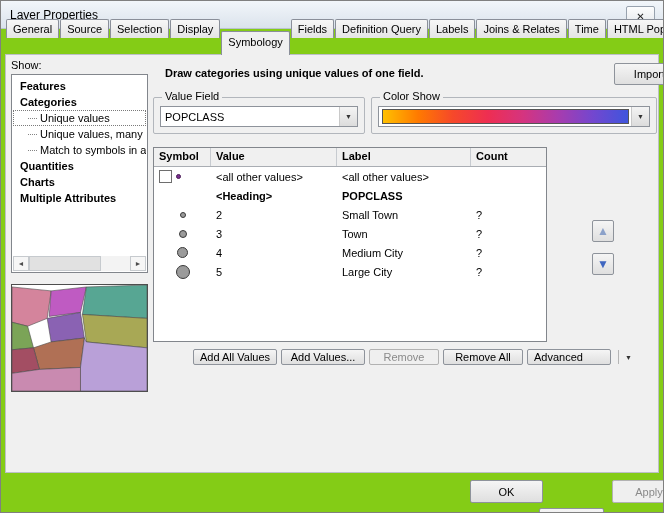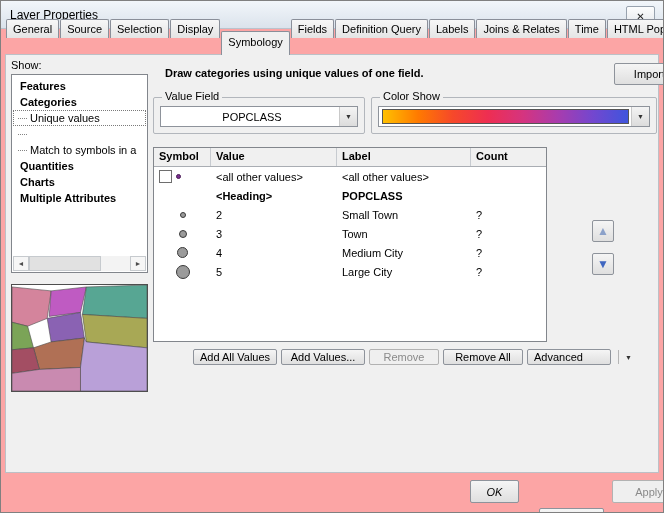--- a/index.html
+++ b/index.html
@@ -1,57 +1,57 @@
 <!DOCTYPE html>
 <html><head>
 <meta charset="utf-8">
 <style>
   html,body{margin:0;padding:0;}
   body{font-family:"Liberation Sans",sans-serif;font-size:11px;color:#000;background:#fff;}
-  .dialog{position:relative;width:664px;height:513px;background:#fca5a5;border:1px solid #808080;box-sizing:border-box;overflow:hidden;}
+  .dialog{position:relative;width:664px;height:513px;background:#84cc16;border:1px solid #808080;box-sizing:border-box;overflow:hidden;}
 
   
   .titlebar{position:absolute;top:0;left:0;right:0;height:28px;background:linear-gradient(#f2f6fa,#dbe3ec);border-bottom:1px solid #b9c3cd;display:flex;align-items:center;padding:0 9px;box-sizing:border-box;font-size:12px;}
   .close-btn{position:absolute;right:8px;top:5px;width:27px;height:18px;background:linear-gradient(#fdfdfd,#e3e7eb);border:1px solid #98a2ae;border-radius:2px;display:flex;align-items:center;justify-content:center;font-size:10px;color:#222;cursor:default;}
 
   
   .tab-strip{position:absolute;top:31px;left:5px;height:23px;display:flex;align-items:flex-end;z-index:3;white-space:nowrap;}
   .tab{height:18px;line-height:18px;margin-bottom:17px;padding:0 6px;border:1px solid #8a8f99;border-bottom:none;border-radius:2px 2px 0 0;background:linear-gradient(#f7f7f7,#e4e4e4);margin-right:1px;}
   .tab.active{height:23px;line-height:21px;margin-bottom:0;background:#f0f0f0;font-weight:normal;}
 
   .page-frame{position:absolute;top:53px;left:4px;width:654px;height:419px;border:1px solid #bcc0c6;background:#f0f0f0;box-sizing:border-box;z-index:1;}
 
   .show-label{position:absolute;top:58px;left:10px;z-index:2;}
 
   
   .tree-panel{position:absolute;top:73px;left:10px;width:137px;height:199px;background:#fff;border:1px solid #82868c;box-sizing:border-box;z-index:2;}
   .tree-items{position:absolute;top:1px;left:1px;right:1px;bottom:16px;overflow:hidden;padding-top:2px;}
   .tree-item{height:16px;line-height:16px;display:flex;align-items:center;padding-left:7px;white-space:nowrap;}
   .tree-item.bold{font-weight:bold;}
-  .tree-item.child{padding-left:5px;}
+  .tree-item.child{padding-left:15px;}
   .tree-item.selected{outline:1px dotted #7a7a7a;outline-offset:-1px;}
   .twig{width:9px;border-top:1px dotted #848484;margin-right:3px;flex:none;}
   .hscroll{position:absolute;left:1px;right:1px;bottom:1px;height:15px;background:#f3f3f3;display:flex;z-index:2;}
   .scroll-arrow{width:16px;height:15px;background:#f6f6f6;border:1px solid #c6cace;box-sizing:border-box;display:flex;align-items:center;justify-content:center;font-size:7px;color:#4e4e4e;}
   .scroll-thumb{width:72px;height:15px;background:#e1e1e1;border:1px solid #c6cace;box-sizing:border-box;}
   .scroll-track{flex:1;}
 
   
   .map-preview{position:absolute;top:283px;left:10px;width:137px;height:108px;background:#fff;border:1px solid #4e4e4e;box-sizing:border-box;z-index:2;}
   .map-preview svg{display:block;width:100%;height:100%;}
 
   
   .desc{position:absolute;top:66px;left:164px;font-weight:bold;z-index:2;}
   .btn{display:flex;align-items:center;justify-content:center;background:linear-gradient(#f5f5f5,#dfdfdf);border:1px solid #8e939b;border-radius:2px;box-sizing:border-box;cursor:default;z-index:2;margin-left:40px;}
   .btn.disabled{color:#8a8a8a;background:#efefef;border-color:#b2b2b2;}
   .import-btn{position:absolute;top:62px;left:573px;width:80px;height:22px;}
 
   .group{position:absolute;border:1px solid #b2b6bc;border-radius:2px;box-sizing:border-box;z-index:2;}
   .group-label{position:absolute;top:-8px;left:8px;background:#f0f0f0;padding:0 3px;line-height:13px;}
-  .value-group{top:96px;left:152px;width:212px;height:37px;text-align:center;}
+  .value-group{top:96px;left:152px;width:212px;height:37px;}
   .ramp-group{top:96px;left:370px;width:286px;height:37px;}
   .combo{position:absolute;left:6px;right:6px;top:8px;height:21px;background:#fff;border:1px solid #8e939b;box-sizing:border-box;display:flex;align-items:center;}
   .combo-text{flex:1;padding-left:4px;overflow:hidden;white-space:nowrap;}
   .combo-arrow{width:17px;align-self:stretch;display:flex;align-items:center;justify-content:center;font-size:7px;color:#333;background:linear-gradient(#f4f4f4,#dcdcdc);border-left:1px solid #c9c9c9;}
   .ramp-swatch{flex:1;height:13px;margin:0 2px 0 3px;border:1px solid #555;}
 
   
   .cat-table{position:absolute;top:146px;left:152px;width:394px;height:195px;background:#fff;border:1px solid #82868c;box-sizing:border-box;z-index:2;overflow:hidden;}
   .cat-header{display:flex;height:19px;background:#f0f0f0;border-bottom:1px solid #a9adb3;font-weight:bold;box-sizing:border-box;}
   .hcell{padding:2px 5px;border-right:1px solid #c7cbd0;box-sizing:border-box;overflow:hidden;white-space:nowrap;}
@@ -79,21 +79,21 @@
   
   .tbl-btn{position:absolute;top:348px;height:16px;}
   .b-addall{left:152px;width:84px;}
   .b-addvals{left:240px;width:84px;}
   .b-remove{left:328px;width:70px;}
   .b-removeall{left:402px;width:80px;}
   .b-advanced{left:486px;width:84px;justify-content:space-between;padding:0 6px;gap:35px;}
   .adv-arrow{font-size:7px;color:#333;border-left:1px solid #b5b5b5;padding-left:6px;height:14px;display:flex;align-items:center;}
 
   
-  .f-ok{position:absolute;left:429px;top:479px;width:49px;height:23px;font-style:italic;}
+  .f-ok{position:absolute;left:429px;top:479px;width:73px;height:23px;}
   .f-cancel{position:absolute;left:498px;top:507px;width:65px;height:23px;}
   .f-apply{position:absolute;left:571px;top:479px;width:74px;height:23px;}
 </style>
 </head>
 <body>
 
 <div class="dialog">
 
   <div class="titlebar">
     <span>Layer Properties</span>
@@ -126,20 +126,21 @@
         </div>
         <div class="tree-item bold">
           <span>Categories</span>
         </div>
         <div class="tree-item child selected">
           <span class="twig"></span>
           <span>Unique values</span>
         </div>
         <div class="tree-item child">
           <span class="twig"></span>
+          <span>Unique values, many</span>
         </div>
         <div class="tree-item child">
           <span class="twig"></span>
           <span>Match to symbols in a</span>
         </div>
         <div class="tree-item bold">
           <span>Quantities</span>
         </div>
         <div class="tree-item bold">
           <span>Charts</span>

